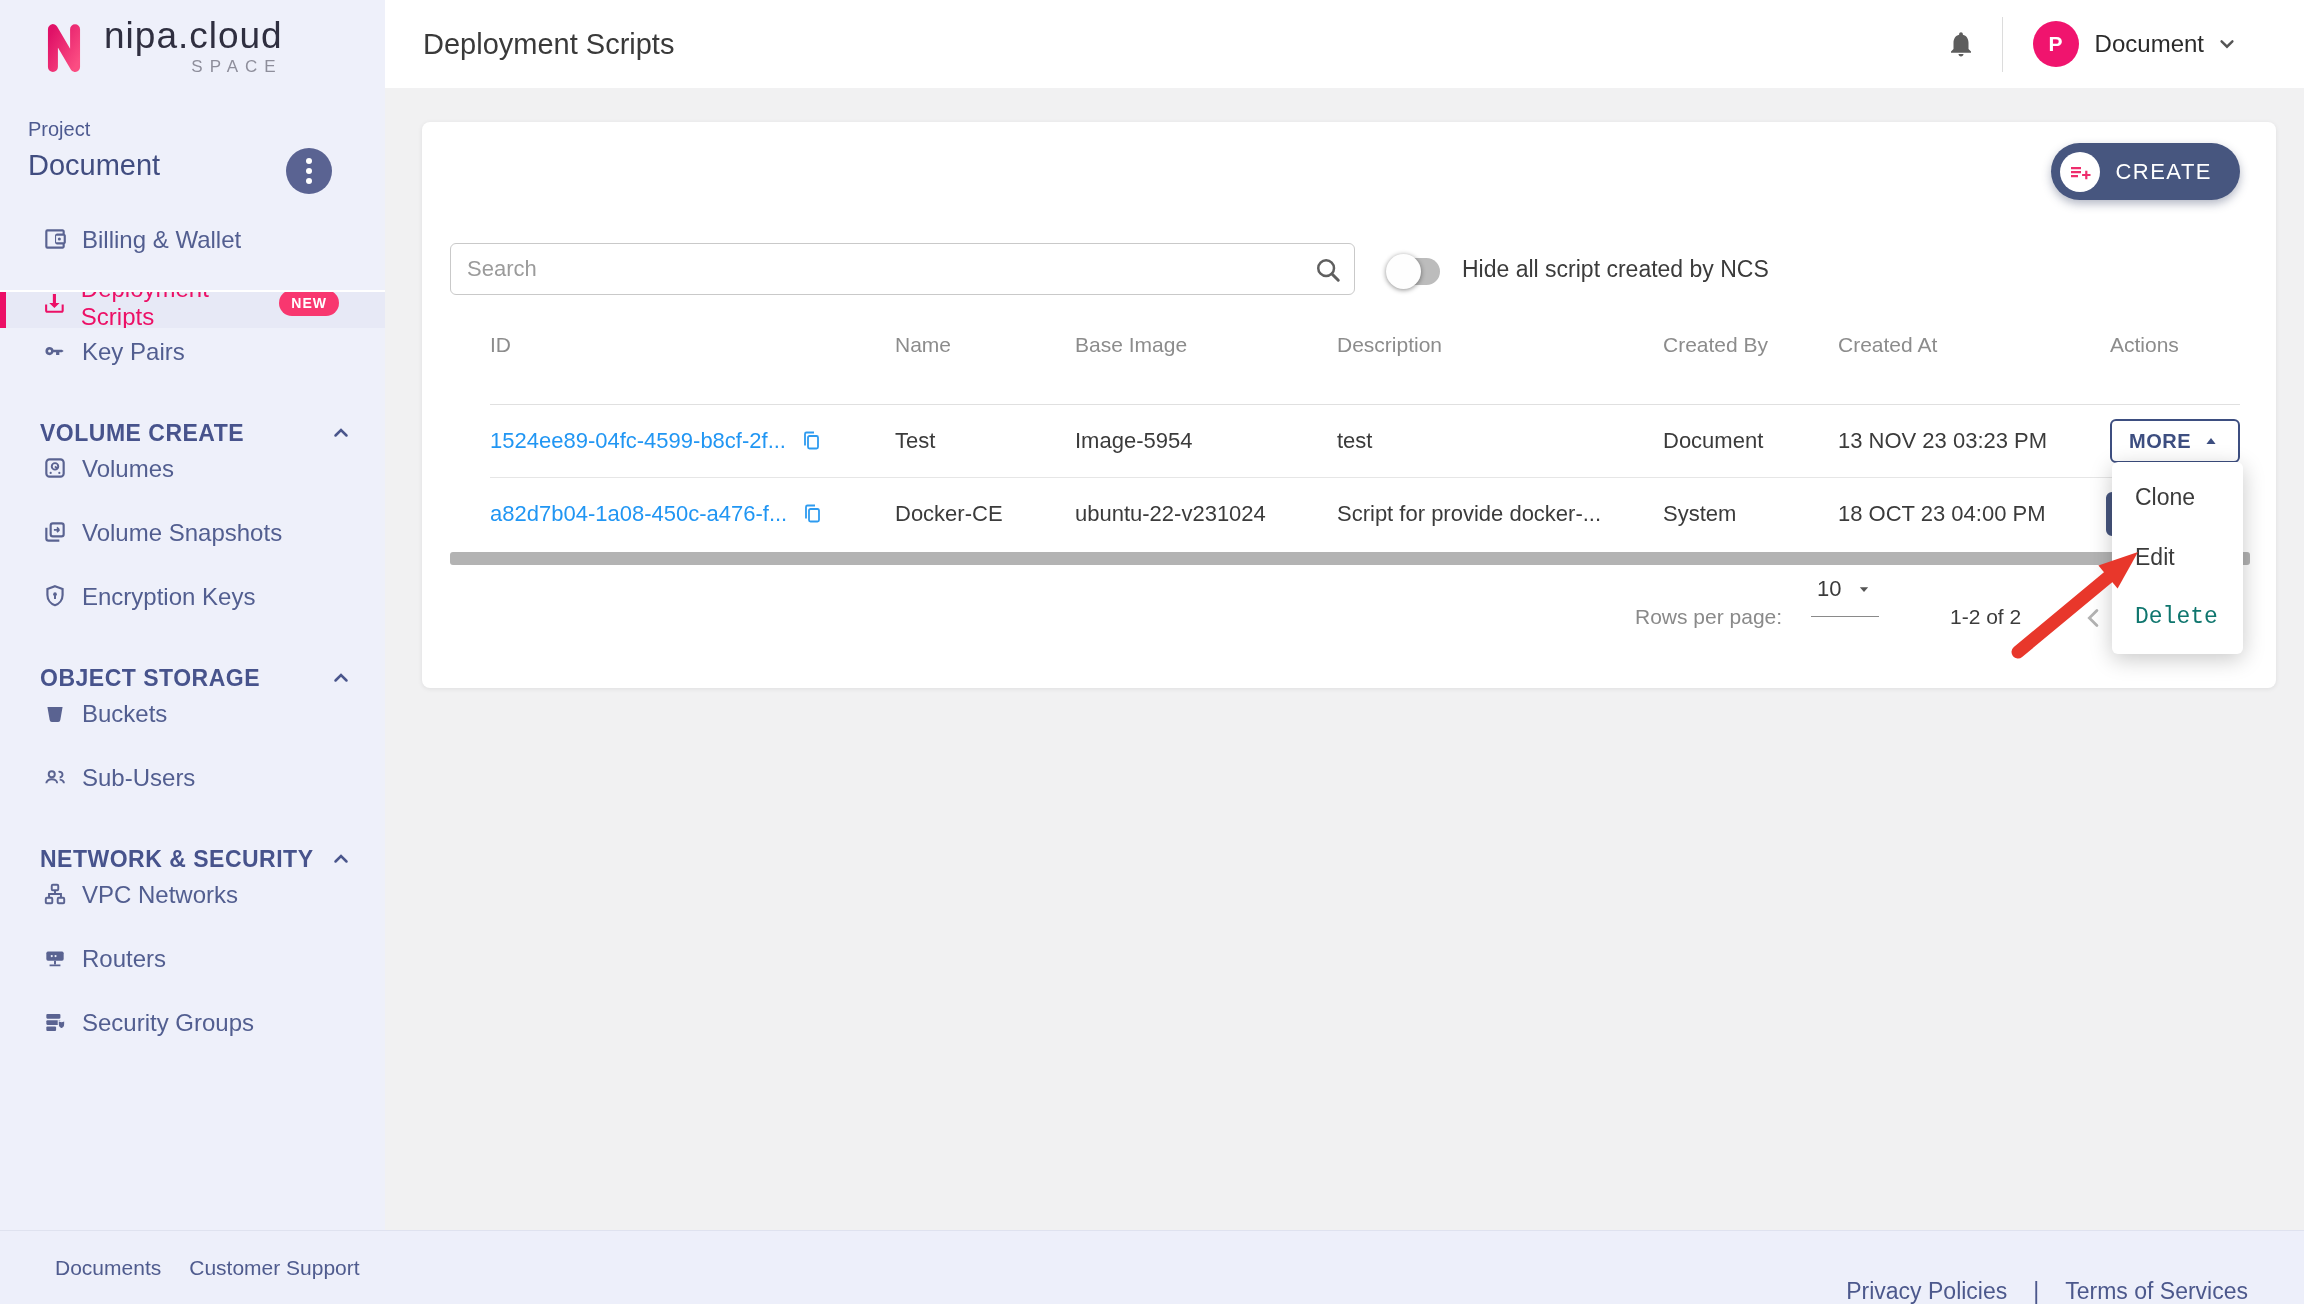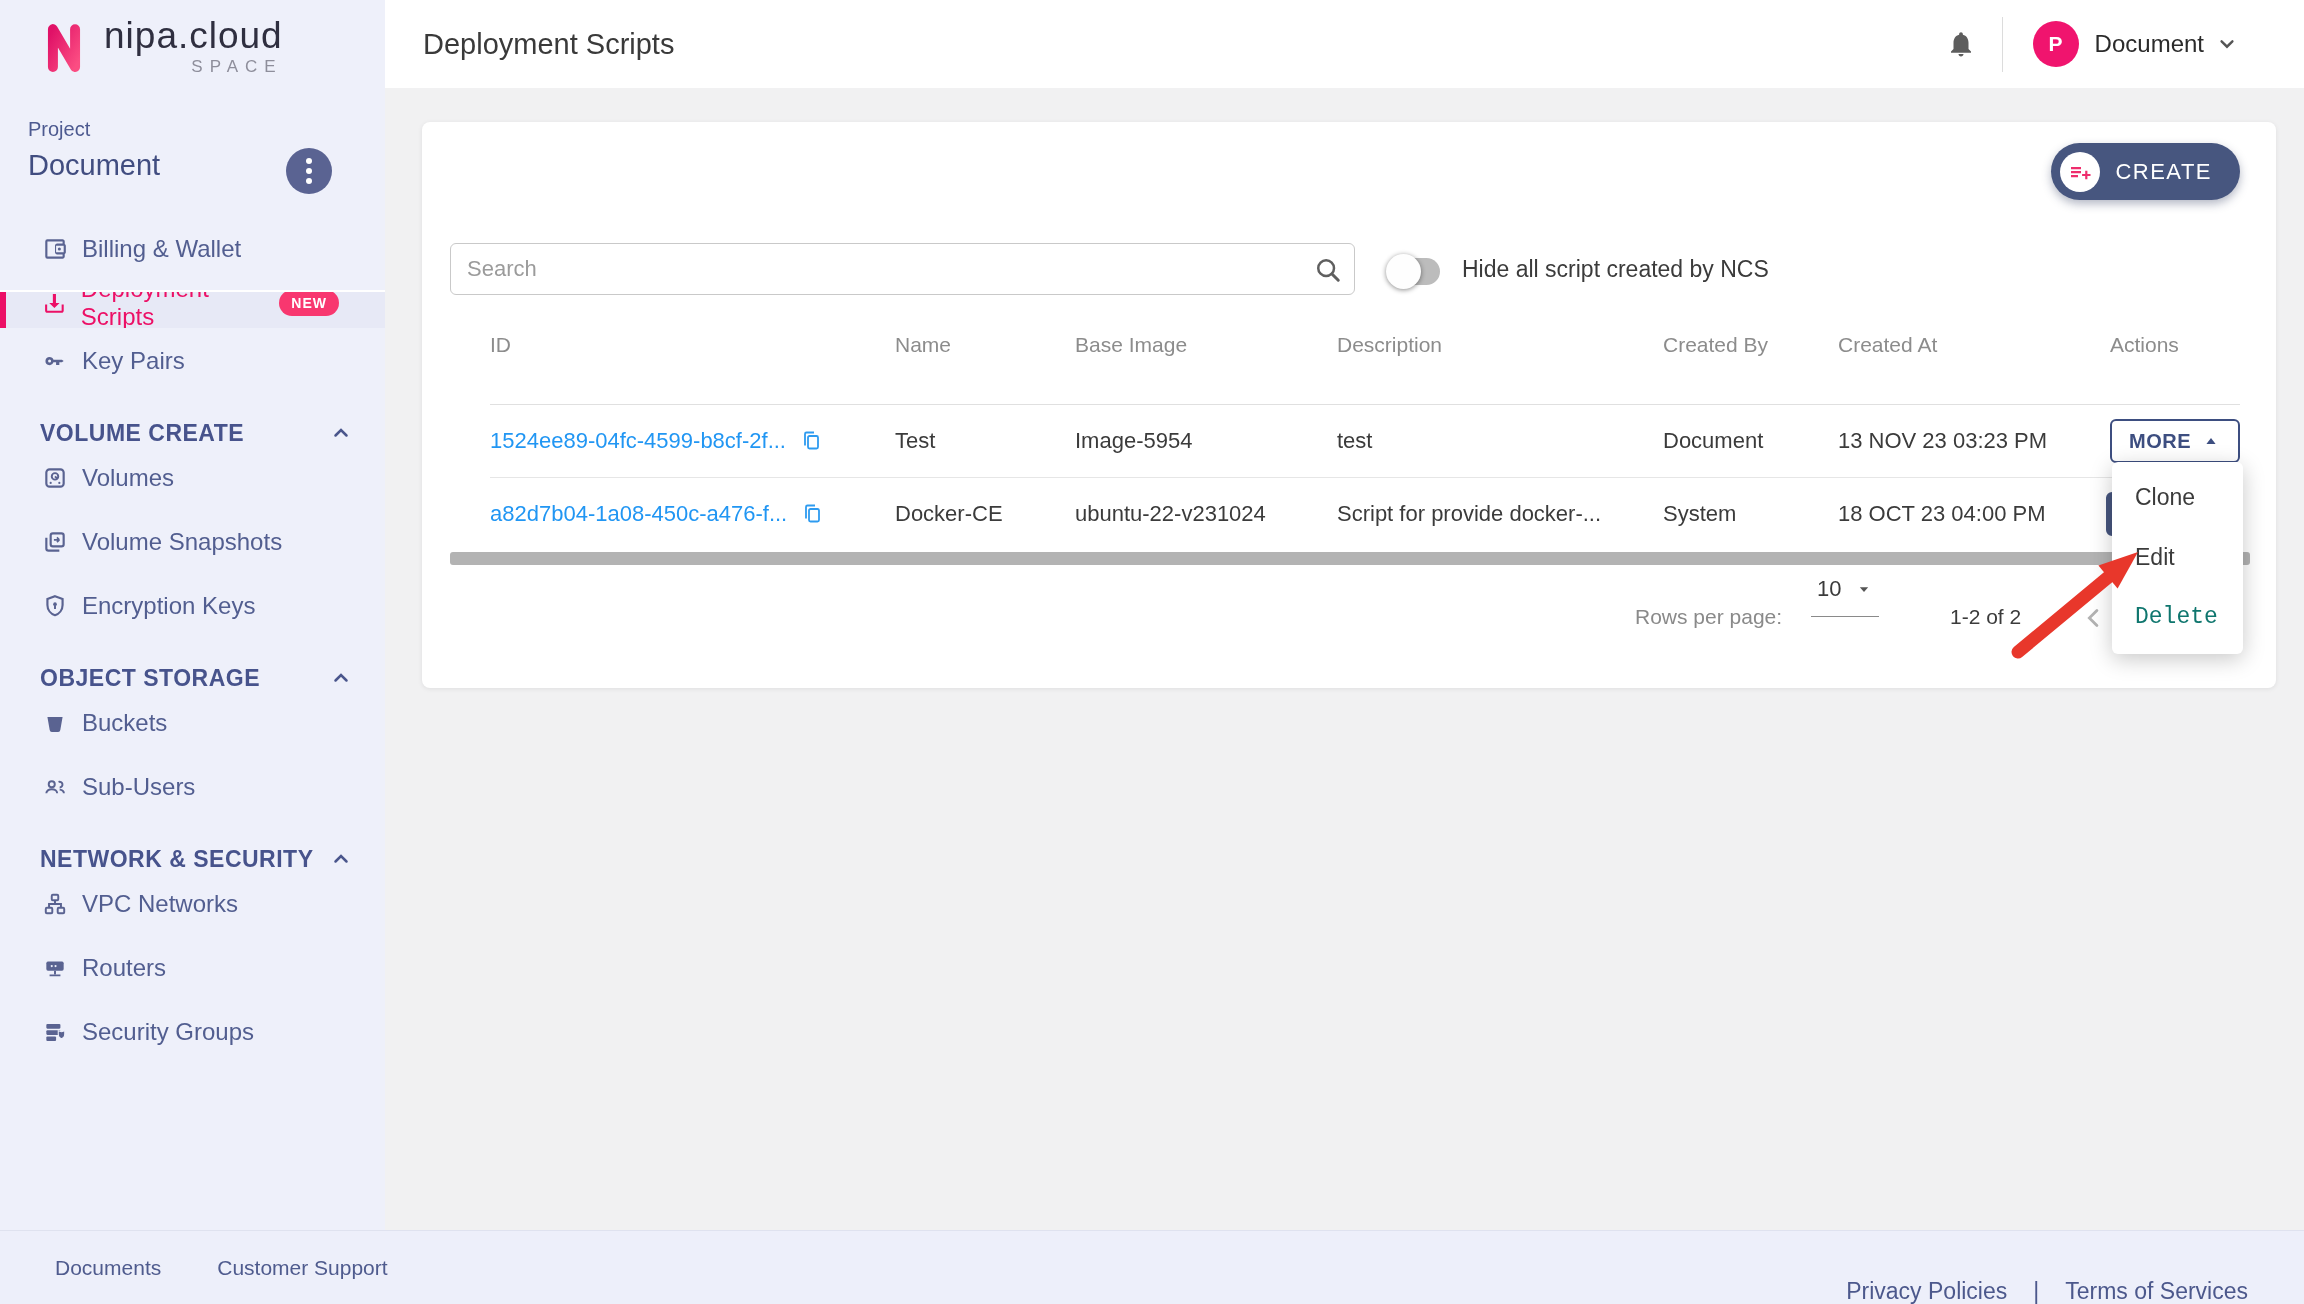--- a/index.html
+++ b/index.html
@@ -13,21 +13,21 @@
   .logo{position:absolute;left:36px;top:16px;display:flex;align-items:flex-start;}
   .logo-text-wrap{margin-left:12px;}
   .logo-text{font-size:37px;color:#2f2f40;letter-spacing:1px;font-weight:500;line-height:40px;}
   .logo-sub{font-size:17px;color:#8e8e9b;letter-spacing:7px;text-align:right;margin-top:1px;}
   .project{position:absolute;left:28px;top:118px;width:330px;}
   .project-label{font-size:20px;color:#4d5a90;}
   .project-name{font-size:29px;color:#414d80;margin-top:8px;font-weight:500;}
   .kebab{position:absolute;right:26px;top:30px;width:46px;height:46px;border-radius:50%;background:#5a6392;display:flex;flex-direction:column;align-items:center;justify-content:center;gap:4px;cursor:pointer;}
   .kebab i{width:6px;height:6px;border-radius:50%;background:#fff;}
   .nav{position:absolute;left:0;top:226px;width:100%;}
-  .nav-item{height:46px;display:flex;align-items:center;padding-left:42px;margin-bottom:18px;color:#525e90;font-size:24px;cursor:pointer;}
+  .nav-item{height:46px;display:flex;padding-left:42px;margin-bottom:18px;color:#525e90;font-size:24px;cursor:pointer;}
   .nav-item .nicon{width:26px;height:26px;margin-right:14px;flex:0 0 26px;display:flex;align-items:center;}
   .nav-item .nicon svg{width:26px;height:26px;}
   .active-clip{height:36px;overflow:hidden;position:relative;background:#e7e9f6;border-top:2px solid #ffffff;margin-bottom:10px;}
   .active-clip .bar{position:absolute;left:0;top:0;width:6px;height:100%;background:#ec1066;}
   .active-inner{height:46px;margin-top:-12px;display:flex;align-items:center;padding-left:42px;color:#ec1066;font-size:24px;font-weight:500;}
   .active-inner .nicon{width:26px;height:26px;margin-right:14px;display:flex;align-items:center;}
   .badge{margin-left:auto;margin-right:46px;background:#f8376f;color:#fff;font-size:14px;font-weight:bold;letter-spacing:1px;padding:5px 12px;border-radius:13px;}
   .sec-head{display:flex;align-items:center;height:28px;padding-left:40px;padding-right:32px;margin-top:35px;margin-bottom:8px;color:#47538c;font-size:23px;font-weight:bold;letter-spacing:.5px;cursor:pointer;}
   .sec-head .chev{margin-left:auto;width:24px;height:24px;}
   
@@ -67,21 +67,21 @@
   .pg-select{position:absolute;left:1389px;top:442px;height:50px;display:flex;align-items:center;gap:14px;font-size:22px;color:#3b3b3b;border-bottom:1px solid #8a8a8a;padding:0 6px 2px 6px;cursor:pointer;}
   .pg-range{position:absolute;left:1528px;top:470px;height:50px;display:flex;align-items:center;font-size:21px;color:#3b3b3b;}
   .pg-prev{position:absolute;left:1658px;top:482px;width:28px;height:28px;cursor:pointer;}
   
   .dropdown{position:absolute;left:2112px;top:462px;width:131px;height:192px;background:#fff;border-radius:6px;box-shadow:0 5px 22px rgba(0,0,0,.22);z-index:10;padding-top:5px;box-sizing:border-box;}
   .dd-item{height:60px;display:flex;align-items:center;padding-left:23px;font-size:23px;color:#3b3b3b;cursor:pointer;}
   .dd-item.danger{color:#0f766e;font-family:Liberation Mono, monospace;}
   .arrow-svg{position:absolute;left:1980px;top:540px;z-index:20;pointer-events:none;}
   
   .footer{position:absolute;left:0;top:1230px;width:2304px;height:74px;background:#edeffa;border-top:1px solid #dfe2ef;z-index:3;}
-  .footer-left{position:absolute;left:55px;top:0;height:74px;display:flex;align-items:center;gap:56px;font-size:21px;color:#4f5b8e;}
+  .footer-left{position:absolute;left:55px;top:0;height:74px;display:flex;align-items:center;gap:28px;font-size:21px;color:#4f5b8e;}
   .footer-right{position:absolute;right:56px;top:0;height:74px;display:flex;align-items:flex-end;gap:26px;font-size:23px;color:#4c588c;}
   .flink{cursor:pointer;}
   .fsep{color:#4c588c;}
 </style>
 </head>
 <body>
 
 <div class="sidebar">
   <div class="logo">
     <svg width="56" height="62" viewBox="0 0 36 56">

